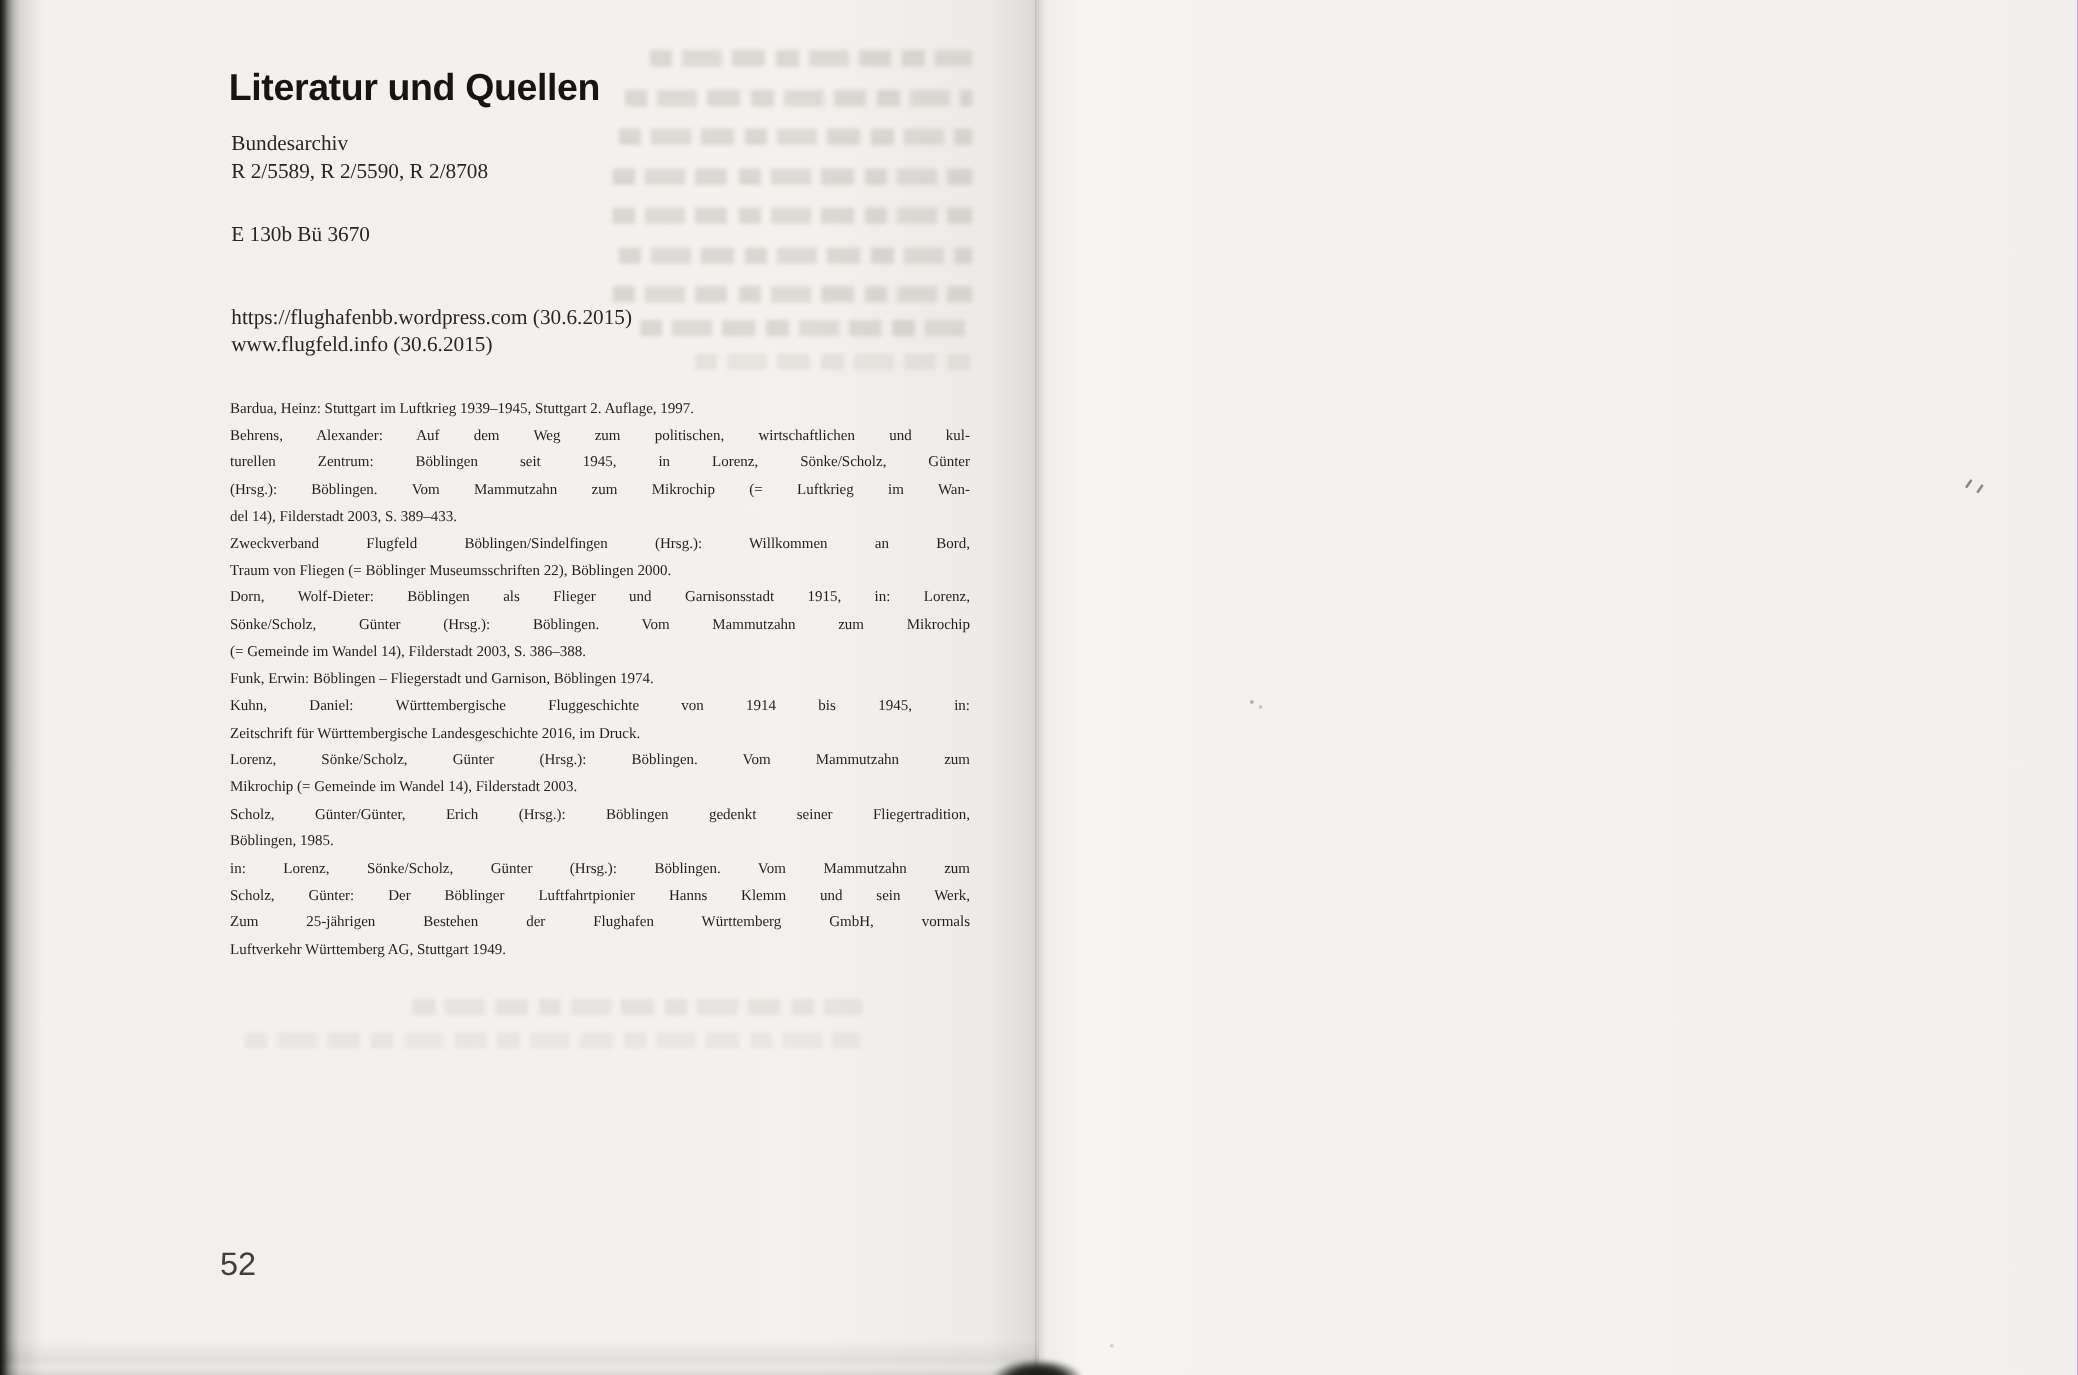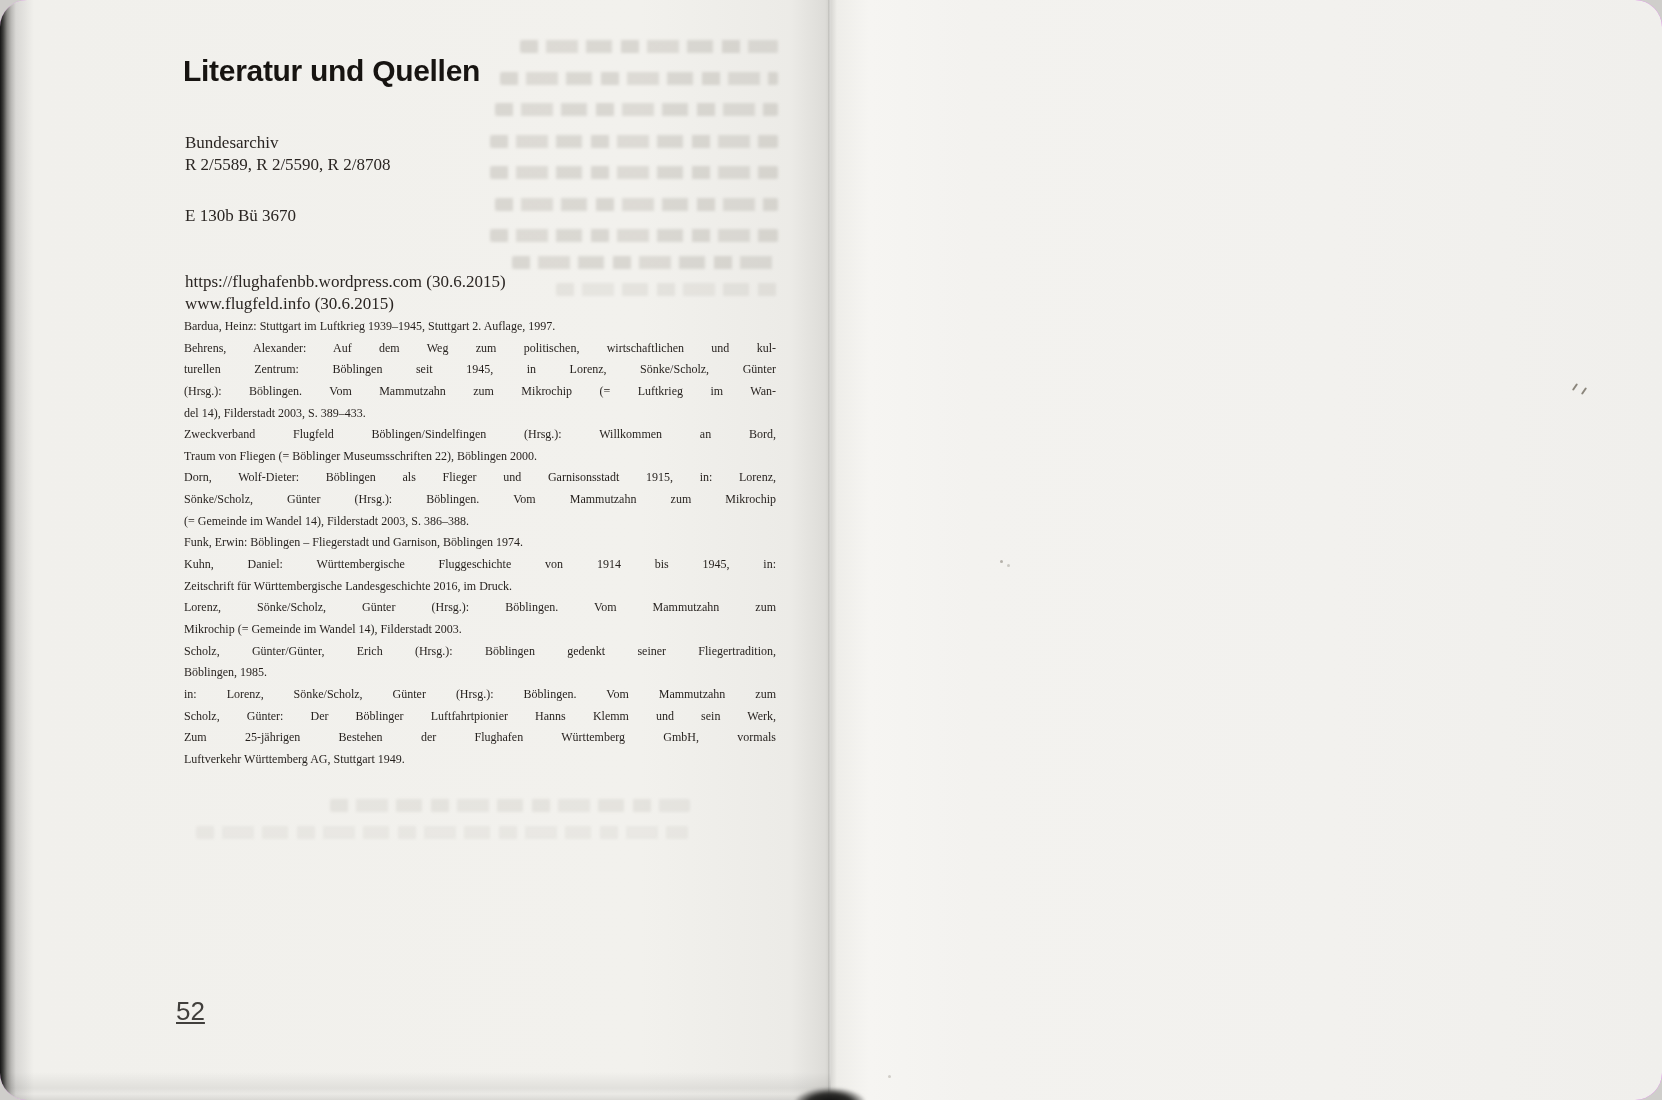--- a/index.html
+++ b/index.html
@@ -1,48 +1,48 @@
 <!DOCTYPE html>
 <html><head>
 <meta charset="utf-8">
 <style>
   html,body{margin:0;padding:0;background:#cfcecb;}
   #scan{position:relative;width:1662px;height:1100px;overflow:hidden;
-        font-family:"Liberation Serif", serif;background:#d946ef;border-radius:27px;}
+        font-family:"Liberation Serif", serif;background:#d946ef;}
 
   
   .page-left{position:absolute;left:0;top:0;width:831px;height:1100px;
     background:linear-gradient(90deg,#e9e8e5 0px,#f1f0ec 30px,#f2f1ed 640px,#ecebe7 790px,#dddcd8 825px,#cfcec9 831px);}
   .page-right{position:absolute;left:831px;top:0;width:831px;height:1100px;
     background:linear-gradient(90deg,#d8d7d3 0px,#eeede9 6px,#f6f5f2 38px,#f3f2ef 140px,#f2f1ee 500px,#f0efec 831px);}
   .left-edge{position:absolute;left:0;top:0;width:34px;height:1100px;
     background:linear-gradient(90deg,#141414 0px,#3c3c3a 3px,#8a8986 7px,#b8b7b4 11px,#d9d8d5 16px,rgba(233,232,229,0) 34px);}
   .bottom-shadow{position:absolute;left:0;top:1072px;width:831px;height:28px;
     background:linear-gradient(180deg,rgba(0,0,0,0) 0,rgba(0,0,0,.07) 16px,rgba(0,0,0,.03) 22px,rgba(0,0,0,.10) 28px);}
   .gutter-blob{position:absolute;left:795px;top:1088px;width:70px;height:16px;
     background:radial-gradient(ellipse at 50% 100%, #0c0c0c 0%, #2a2a28 45%, rgba(42,42,40,0) 75%);
     filter:blur(1.5px);}
   .fold-line{position:absolute;left:828px;top:0;width:3px;height:1100px;
     background:linear-gradient(90deg,rgba(0,0,0,.10),rgba(255,255,255,.35));}
 
   
   .title{position:absolute;left:183px;top:34px;
     font-family:"Liberation Sans", sans-serif;font-size:30px;font-weight:700;
     letter-spacing:-.3px;color:#171411;}
-  .agroup{position:absolute;left:185px;width:600px;font-size:17px;line-height:22px;color:#2a2522;margin-top:28px;}
+  .agroup{position:absolute;left:185px;width:600px;font-size:17px;line-height:22px;color:#2a2522;}
   .g1{top:104px}.g2{top:177px}.g3{top:243px}
 
   .bib{position:absolute;left:184px;top:316px;width:592px;
     font-size:12px;line-height:21.65px;color:#241f1c;}
   .bl{height:21.65px;overflow:hidden;white-space:normal;}
   .j{text-align:justify;}
   .j::after{content:"";display:inline-block;width:100%;height:0;}
 
   .pagenum{position:absolute;left:176px;top:996px;
-    font-family:"Liberation Sans", sans-serif;font-size:26px;color:#413f3c;text-decoration:underline;}
+    font-family:"Liberation Sans", sans-serif;font-size:26px;color:#413f3c;}
 
   
   .st{position:absolute;height:13px;filter:blur(1.8px);opacity:.5;border-radius:2px;
     background:repeating-linear-gradient(90deg,
       rgba(118,112,100,.40) 0 18px, rgba(118,112,100,0) 18px 26px,
       rgba(118,112,100,.34) 26px 58px, rgba(118,112,100,0) 58px 66px,
       rgba(118,112,100,.38) 66px 92px, rgba(118,112,100,0) 92px 101px);}
   .st.dim{opacity:.28;}
   .st.dimmer{opacity:.20;}
 

